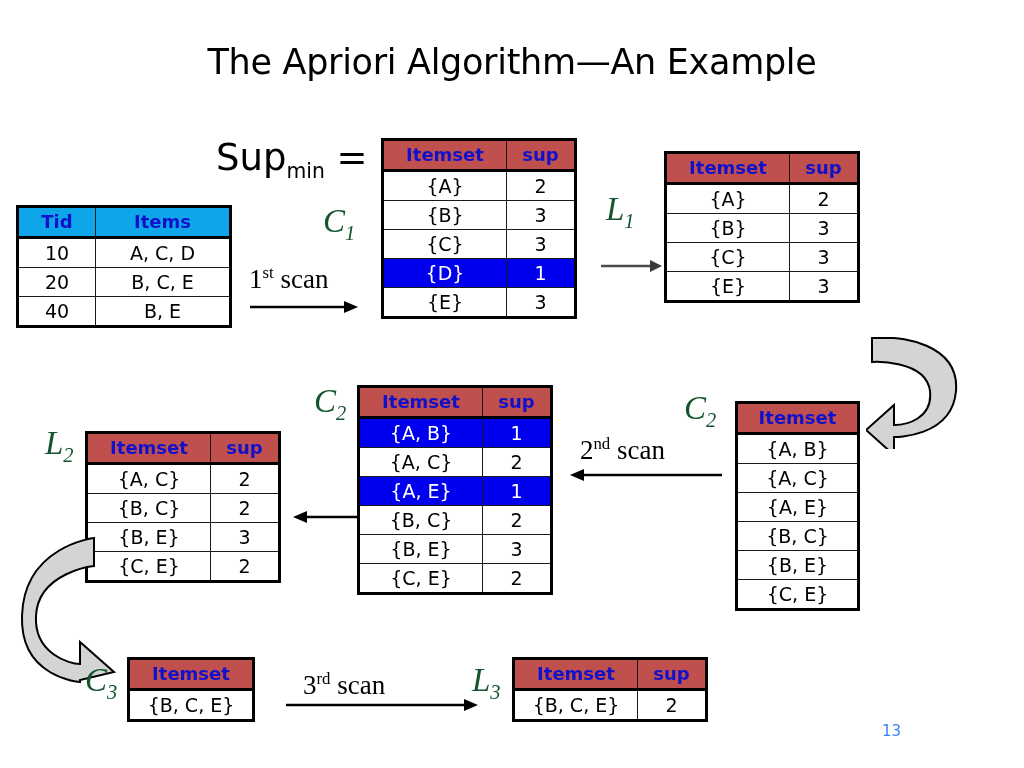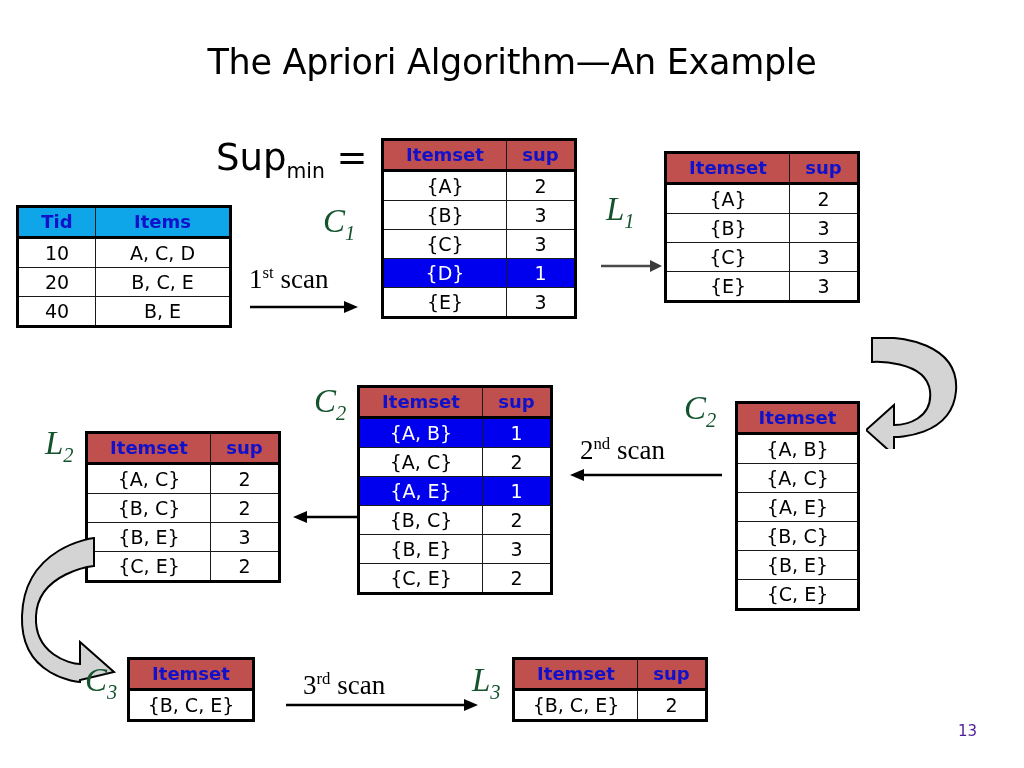--- a/index.html
+++ b/index.html
@@ -123,25 +123,25 @@
   #tbl-c3        { left: 127px; top: 657px; width: 128px; }
   #tbl-l3        { left: 512px; top: 657px; width: 196px; }
   #tbl-l3 th.c2  { width: 67px; }
 
   
   .arrow-svg { position: absolute; }
 
   
   #pagenum {
     position: absolute;
-    left: 958px;
+    left: 882px;
     top: 722px;
     font-family: "DejaVu Sans", sans-serif;
     font-size: 15px;
-    color: #4c1d95;
+    color: #3b82f6;
   }
 </style>
 </head>
 <body>
 
 <div id="slide">
 
   <div id="title">The Apriori Algorithm—An Example</div>
 
   <div class="sans-label" style="left:216px; top:136px; font-size:37px;"><span>Sup</span><sub>min</sub><span> = 2</span></div>

